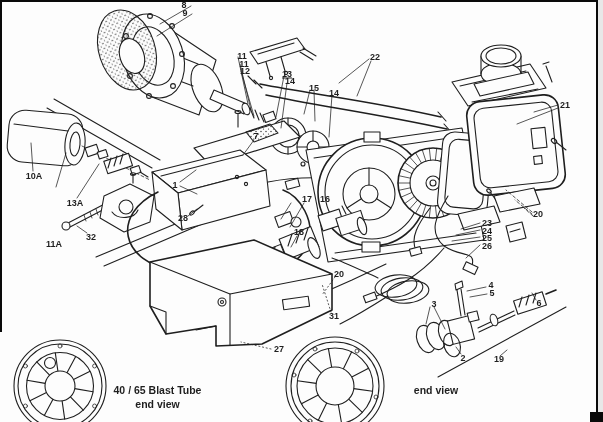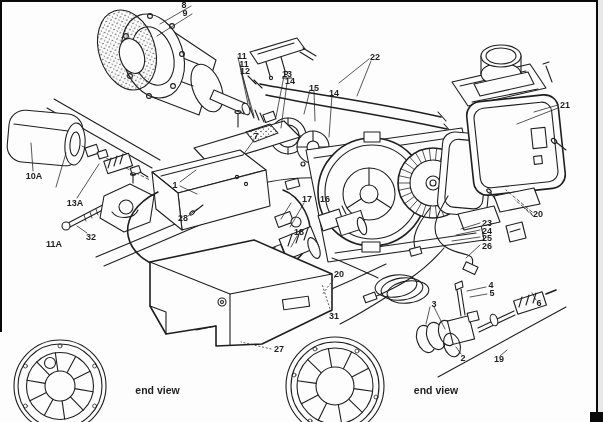--- a/index.html
+++ b/index.html
@@ -419,19 +419,20 @@
       <span class="callout" style="left: 279px; top: 349px;">27</span>
       <span class="callout" style="left: 434px; top: 304px;">3</span>
       <span class="callout" style="left: 491px; top: 285px;">4</span>
       <span class="callout" style="left: 492px; top: 293px;">5</span>
       <span class="callout" style="left: 539px; top: 303px;">6</span>
       <span class="callout" style="left: 463px; top: 358px;">2</span>
       <span class="callout" style="left: 499px; top: 359px;">19</span>
     </div>
 
 <div class="caption" style="left:85px;top:383px;width:145px;">
+  <div>40 / 65 Blast Tube</div>
   <div>end view</div>
 </div>
 <div class="caption" style="left:362px;top:383px;width:148px;">
   <div>end view</div>
 </div>
 
 </div>
 
 </body></html>

